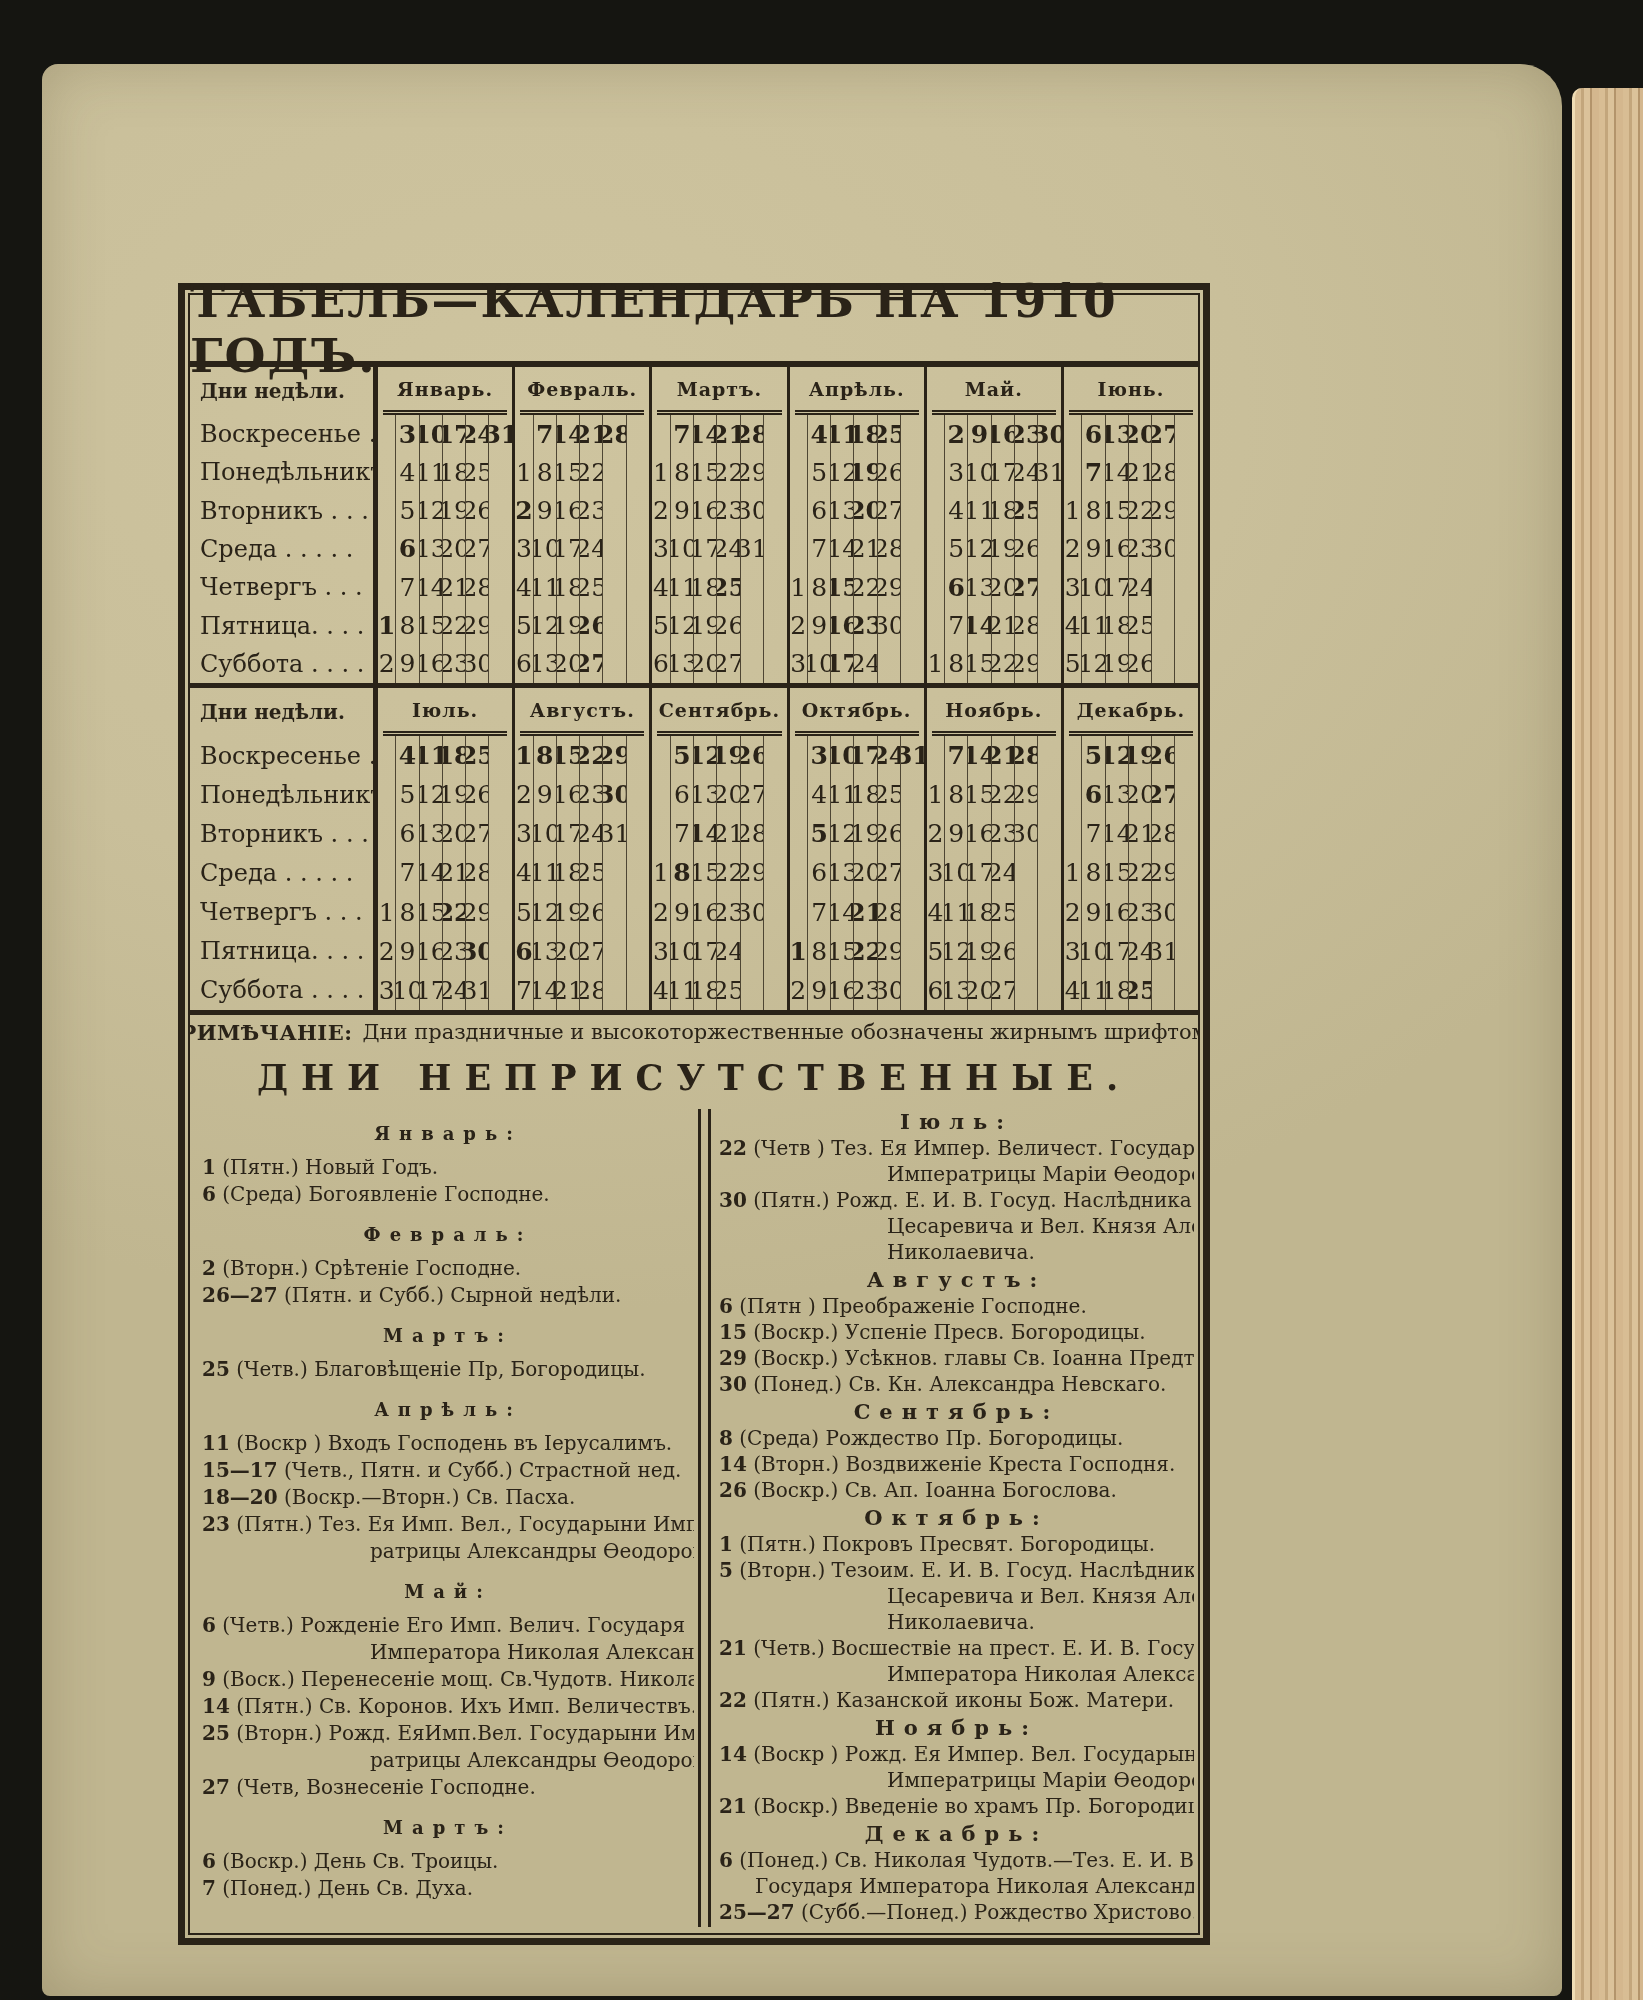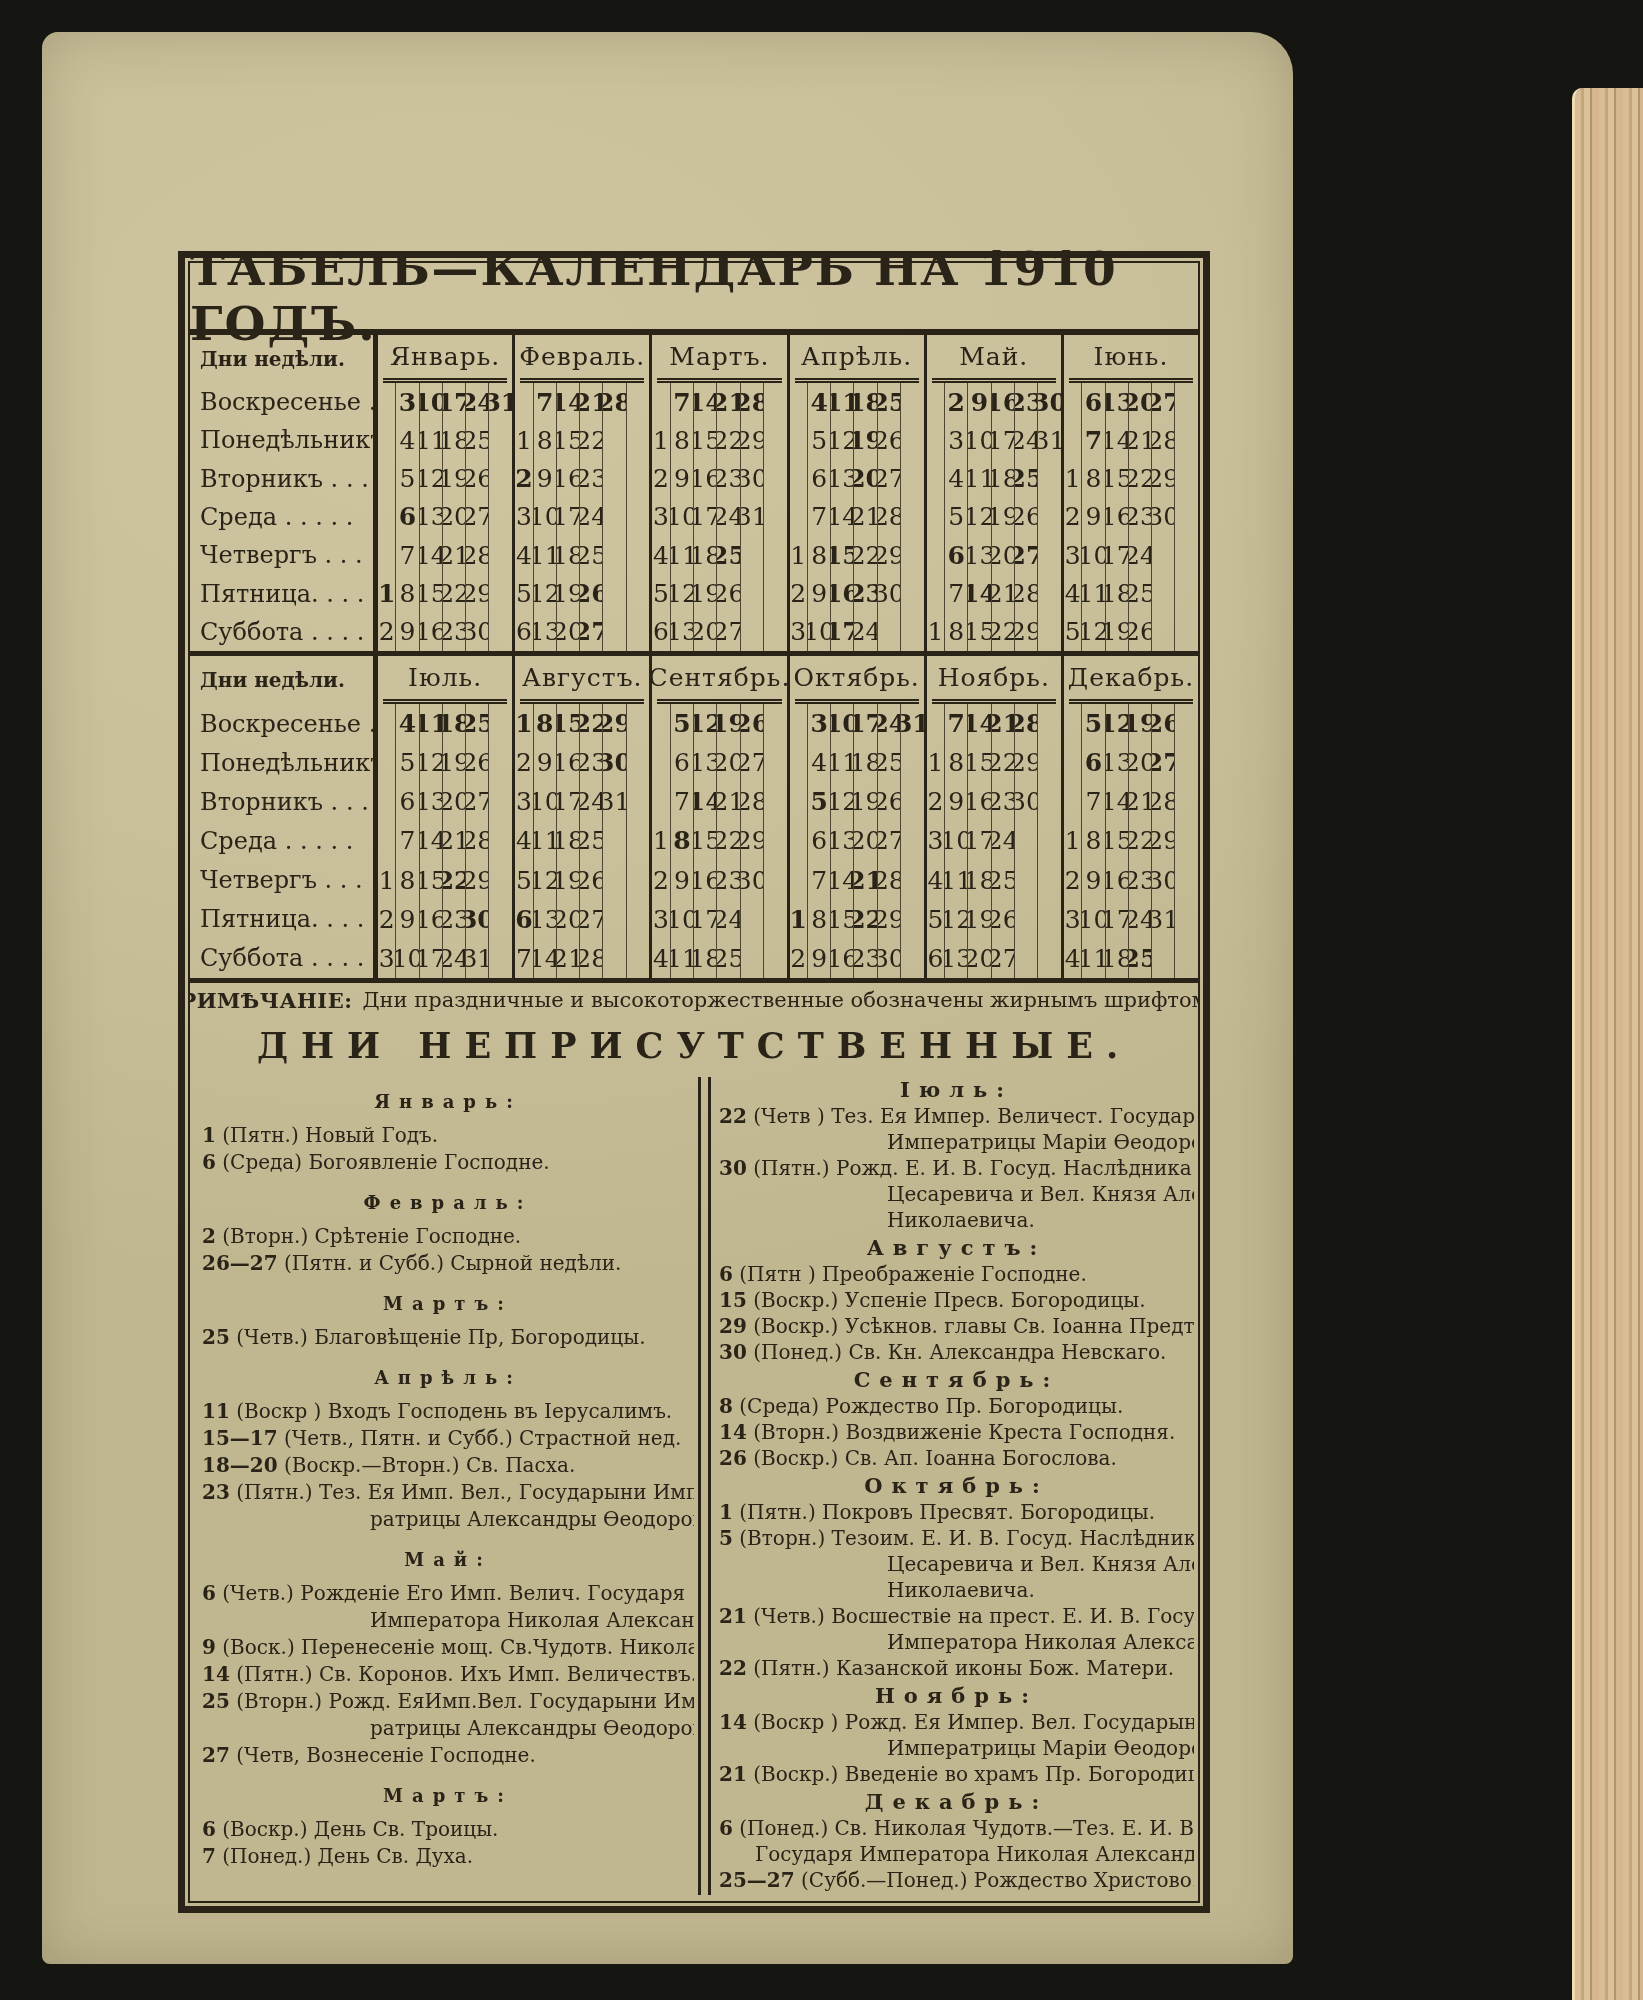--- a/index.html
+++ b/index.html
@@ -2,42 +2,42 @@
 <html><head>
 <meta charset="utf-8">
 <style>
   :root{
     --paper:#c9bf9a; --ink:#2a2318; --bg:#151511; --faint:rgba(42,35,22,.78);
   }
   *{box-sizing:border-box; margin:0; padding:0;}
   html,body{width:1643px;height:2000px;}
   body{background:var(--bg);position:relative;overflow:hidden;
        font-family:"DejaVu Serif", serif;color:var(--ink);}
-  .page{position:absolute;left:42px;top:32px;width:1251px;height:1932px;
+  .page{position:absolute;left:42px;top:64px;width:1520px;height:1932px;
         background:radial-gradient(1300px 900px at 32% 18%, #cec49f 0%, #c9bf9a 55%, #c0b690 100%);
         border-radius:16px 42px 8px 8px;
         box-shadow:inset 0 0 60px rgba(80,66,40,.25);padding-left:32px;}
   .next-strip{position:absolute;left:1572px;top:88px;width:71px;height:1912px;
         background:repeating-linear-gradient(90deg,#d8bd94 0 6px,#c3a67c 6px 9px,#dbc29a 9px 15px,#b3946b 15px 17px,#d4b78e 17px 24px);
         border-left:3px solid #efdcb4;border-radius:10px 0 0 0;}
   .box{position:absolute;left:136px;top:219px;width:1032px;height:1662px;border:7px solid var(--ink);}
   .box-inner{position:absolute;inset:3px;border:2px solid var(--ink);display:flex;flex-direction:column;}
   .title{height:72px;flex:0 0 auto;display:flex;align-items:center;justify-content:center;
          font-weight:700;font-size:47px;letter-spacing:2px;border-bottom:6px solid var(--ink);}
   .half{flex:0 0 auto;display:flex;border-bottom:5px solid var(--ink);}
   .half.h1{height:321px;} .half.h2{height:327px;}
   .daycol{width:188px;flex:0 0 auto;border-right:5px solid var(--ink);display:flex;flex-direction:column;
           padding-left:10px;overflow:hidden;}
   .day-header{height:48px;flex:0 0 auto;display:flex;align-items:center;font-weight:700;font-size:20px;}
   .day-label{flex:1;display:flex;align-items:center;font-size:24px;white-space:pre;overflow:hidden;}
   .months{flex:1;display:flex;min-width:0;}
   .month{flex:1;display:flex;flex-direction:column;border-left:3px solid var(--ink);min-width:0;}
   .month:first-child{border-left:none;}
   .month-name{height:48px;flex:0 0 auto;display:flex;align-items:center;justify-content:center;
-              font-weight:400;font-size:25px;letter-spacing:1px;border-bottom:5px double var(--ink);margin:0 5px;text-align:right;}
+              font-weight:700;font-size:19px;letter-spacing:1px;border-bottom:5px double var(--ink);margin:0 5px;text-align:right;}
   .month-grid{flex:1;display:grid;grid-template-columns:0.75fr 1fr 1fr 1fr 1fr 1.02fr;grid-auto-rows:1fr;}
   .cell{display:flex;align-items:center;justify-content:center;font-size:25px;
         border-left:1px solid var(--faint);overflow:hidden;}
   .cell.c0{border-left:none;}
   .cell.b{font-weight:700;}
   .note{height:34px;flex:0 0 auto;display:flex;align-items:center;justify-content:center;
         font-size:21px;white-space:nowrap;overflow:hidden;}
   .note b{margin-right:10px;letter-spacing:.5px;}
   .big-heading{height:56px;flex:0 0 auto;display:flex;align-items:center;justify-content:center;
         font-size:35px;font-weight:600;letter-spacing:13px;white-space:nowrap;overflow:hidden;}

